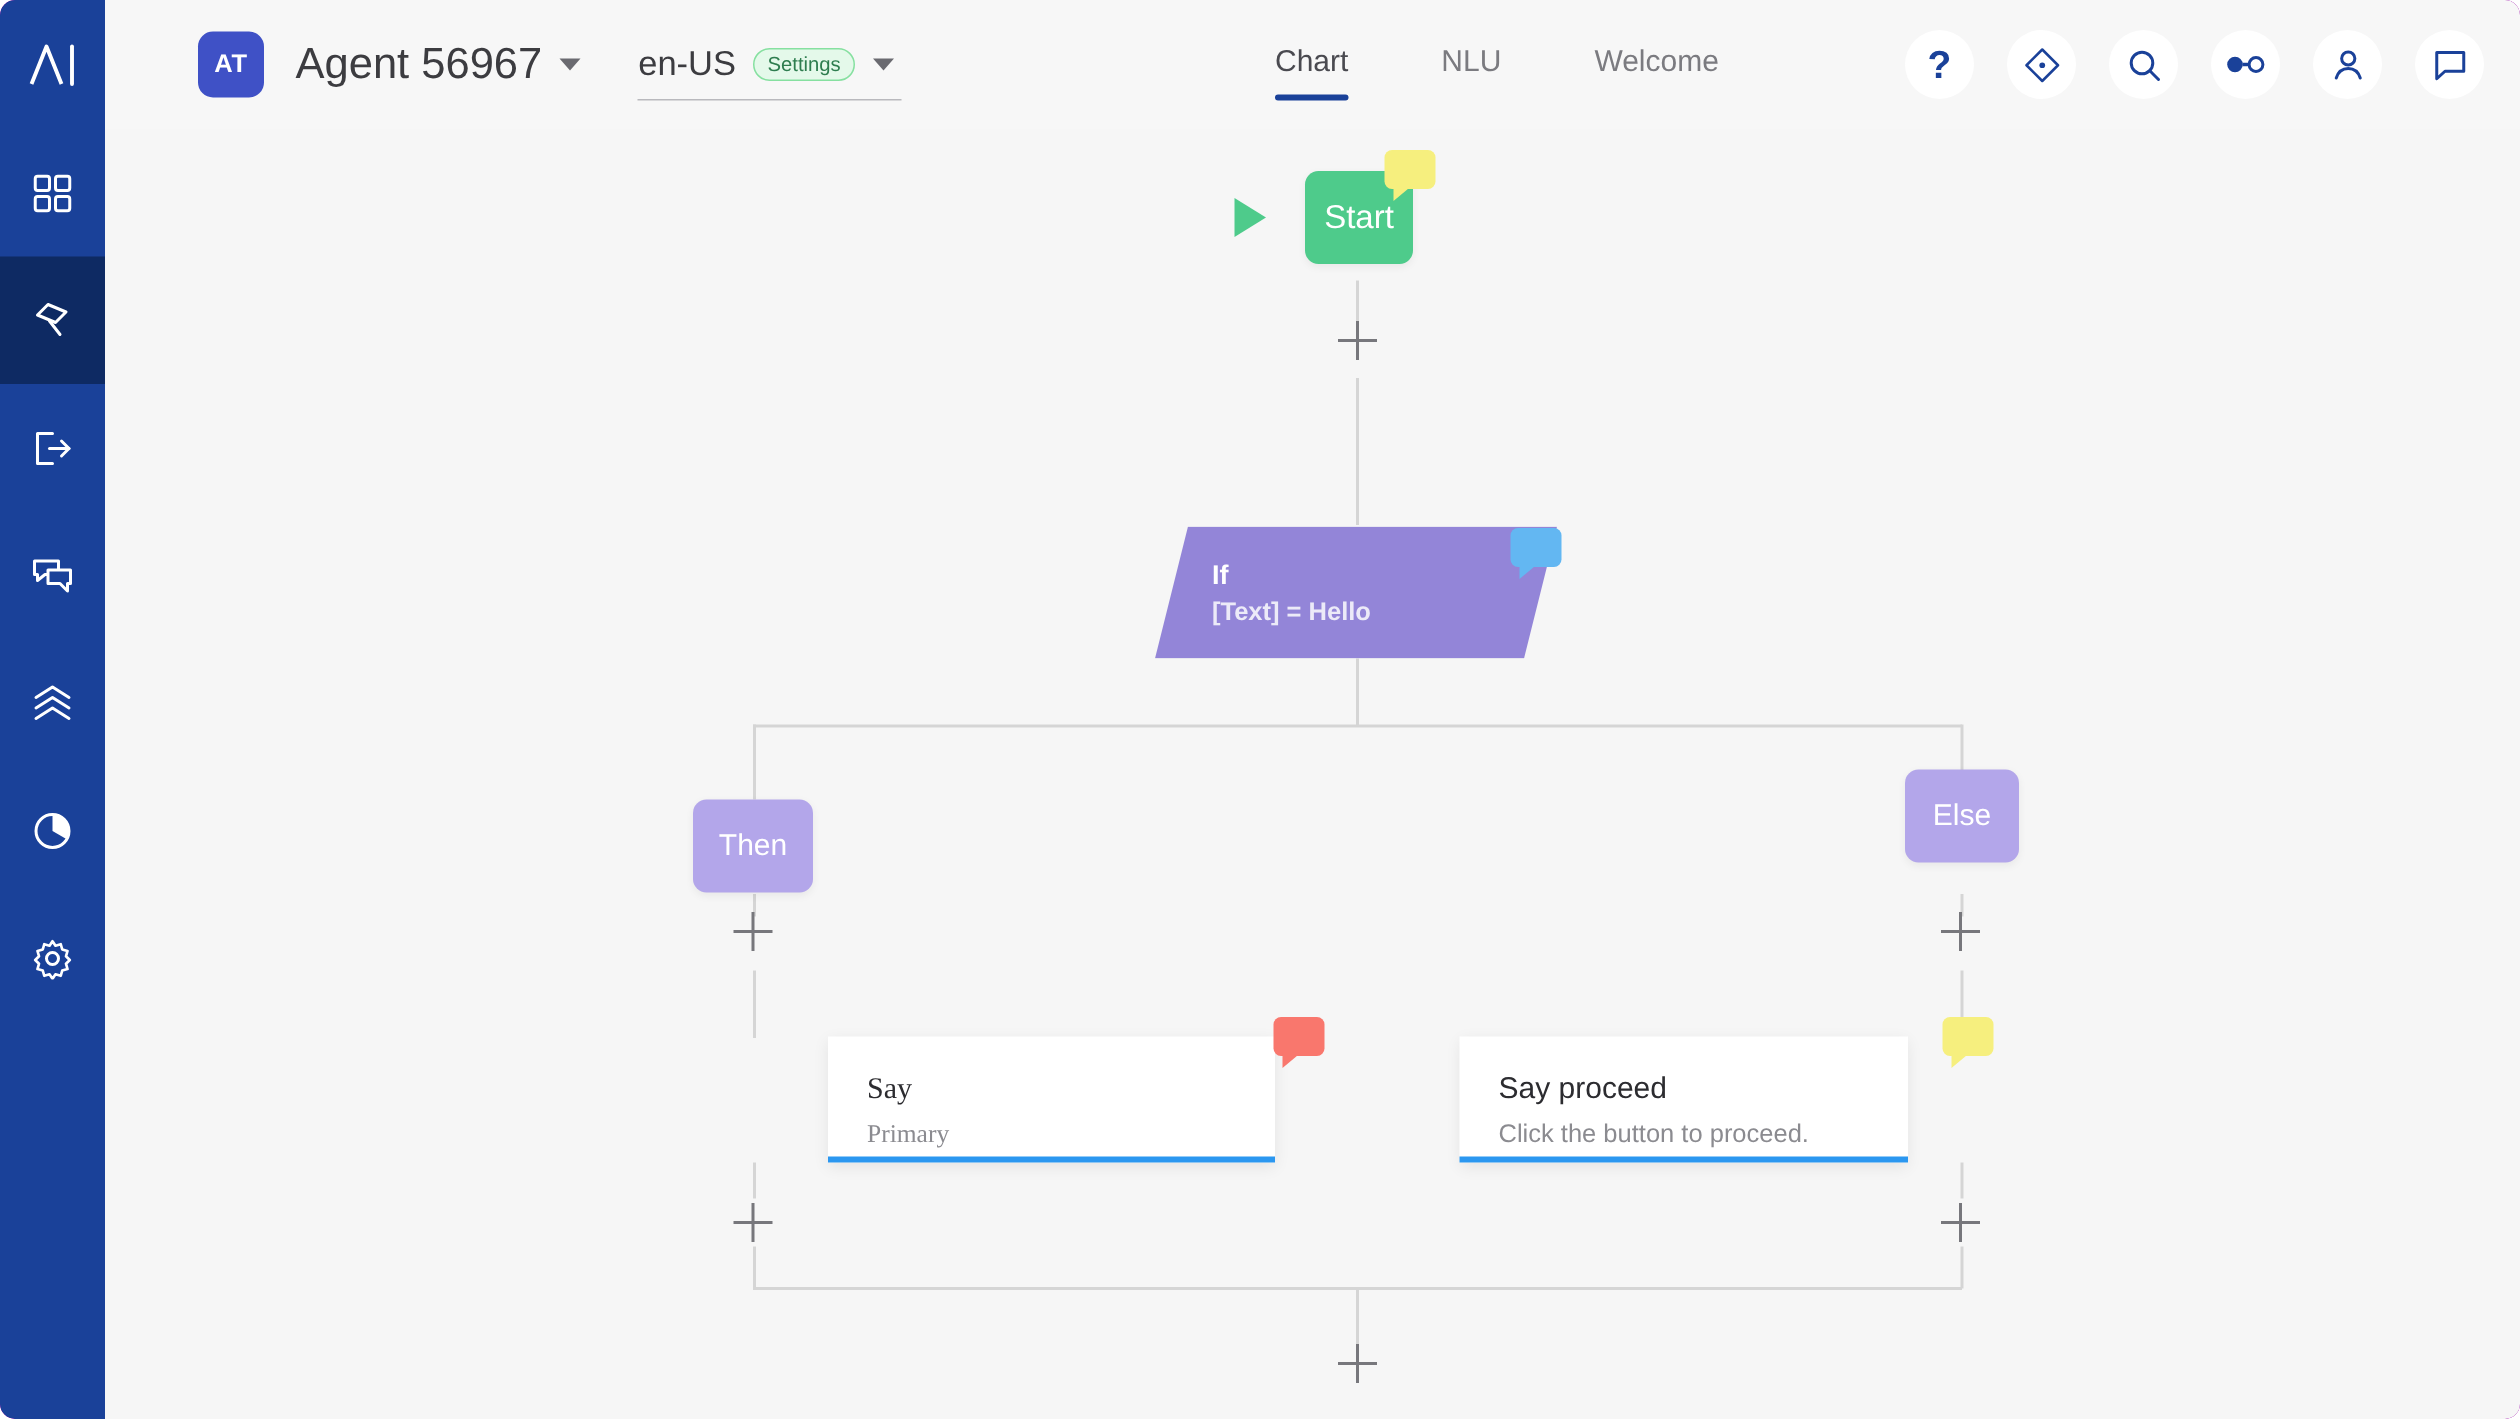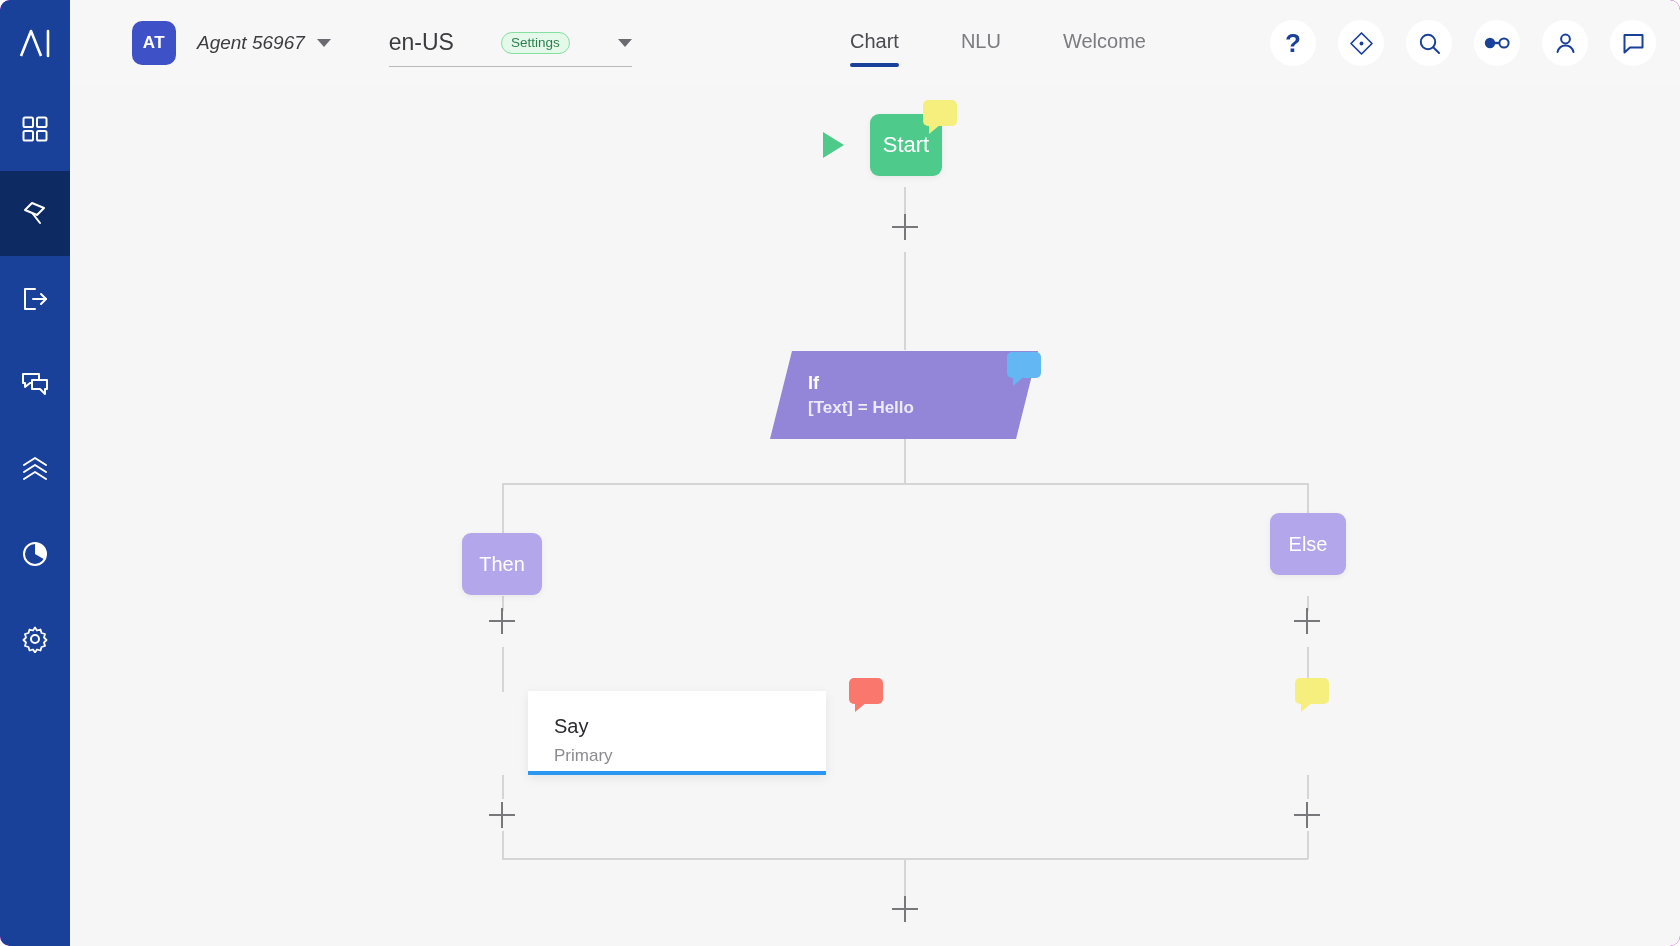--- a/index.html
+++ b/index.html
@@ -66,44 +66,42 @@
     font-size: 17px;
     font-weight: bold;
     letter-spacing: 0.5px;
     display: flex; align-items: center; justify-content: center;
     margin-left: 62px;
     cursor: pointer;
   }
 
   #agent-name {
     margin-left: 21px;
-    font-size: 19px;
+    font-size: 29px;
     color: #3c3c40;
     white-space: nowrap;
-    font-style: italic;
   }
 
   .caret {
     width: 0; height: 0;
     border-left: 7px solid transparent;
     border-right: 7px solid transparent;
     border-top: 8px solid #6a6a70;
     margin-left: 12px;
     cursor: pointer;
   }
 
   #lang-group {
-    margin-left: 58px;
+    margin-left: 38px;
     display: flex;
     align-items: center;
     padding-bottom: 0;
     border-bottom: 1.5px solid #b9b9bd;
     height: 48px;
     min-width: 176px;
-    gap: 36px;
   }
   #lang-code {
     font-size: 23px;
     color: #3c3c40;
   }
   #lang-badge {
     margin-left: 11px;
     border: 1.5px solid #86e0a0;
     background: #e4f9ea;
     color: #2e7d4f;
@@ -473,29 +471,33 @@
       <div class="node branch" style="left:392px; top:447px; width:80px; height:62px;">
         <span>Then</span>
       </div>
       <div class="plus" style="left:419px; top:522px;"></div>
 
       <div class="node branch" style="left:1200px; top:427px; width:76px; height:62px;">
         <span>Else</span>
       </div>
       <div class="plus" style="left:1224px; top:522px;"></div>
 
-      <div class="node card" style="left:458px; top:605px; width:298px; height:84px;">
+      <div class="node card" style="left:482px; top:605px; width:298px; height:84px;font-family:Liberation Serif, serif;">
         <div class="card-title">Say</div>
         <div class="card-sub">Primary</div>
       </div>
       <div class="badge red" style="left:779px; top:592px;">
         <span class="tail"></span>
       </div>
       <div class="plus" style="left:419px; top:716px;"></div>
 
+      <div class="node card" style="left:903px; top:605px; width:299px; height:84px;">
+        <div class="card-title">Say proceed</div>
+        <div class="card-sub">Click the button to proceed.</div>
+      </div>
       <div class="badge yellow" style="left:1225px; top:592px;">
         <span class="tail"></span>
       </div>
       <div class="plus" style="left:1224px; top:716px;"></div>
 
       <div class="plus" style="left:822px; top:810px;"></div>
 
     </div>
   </div>
 

